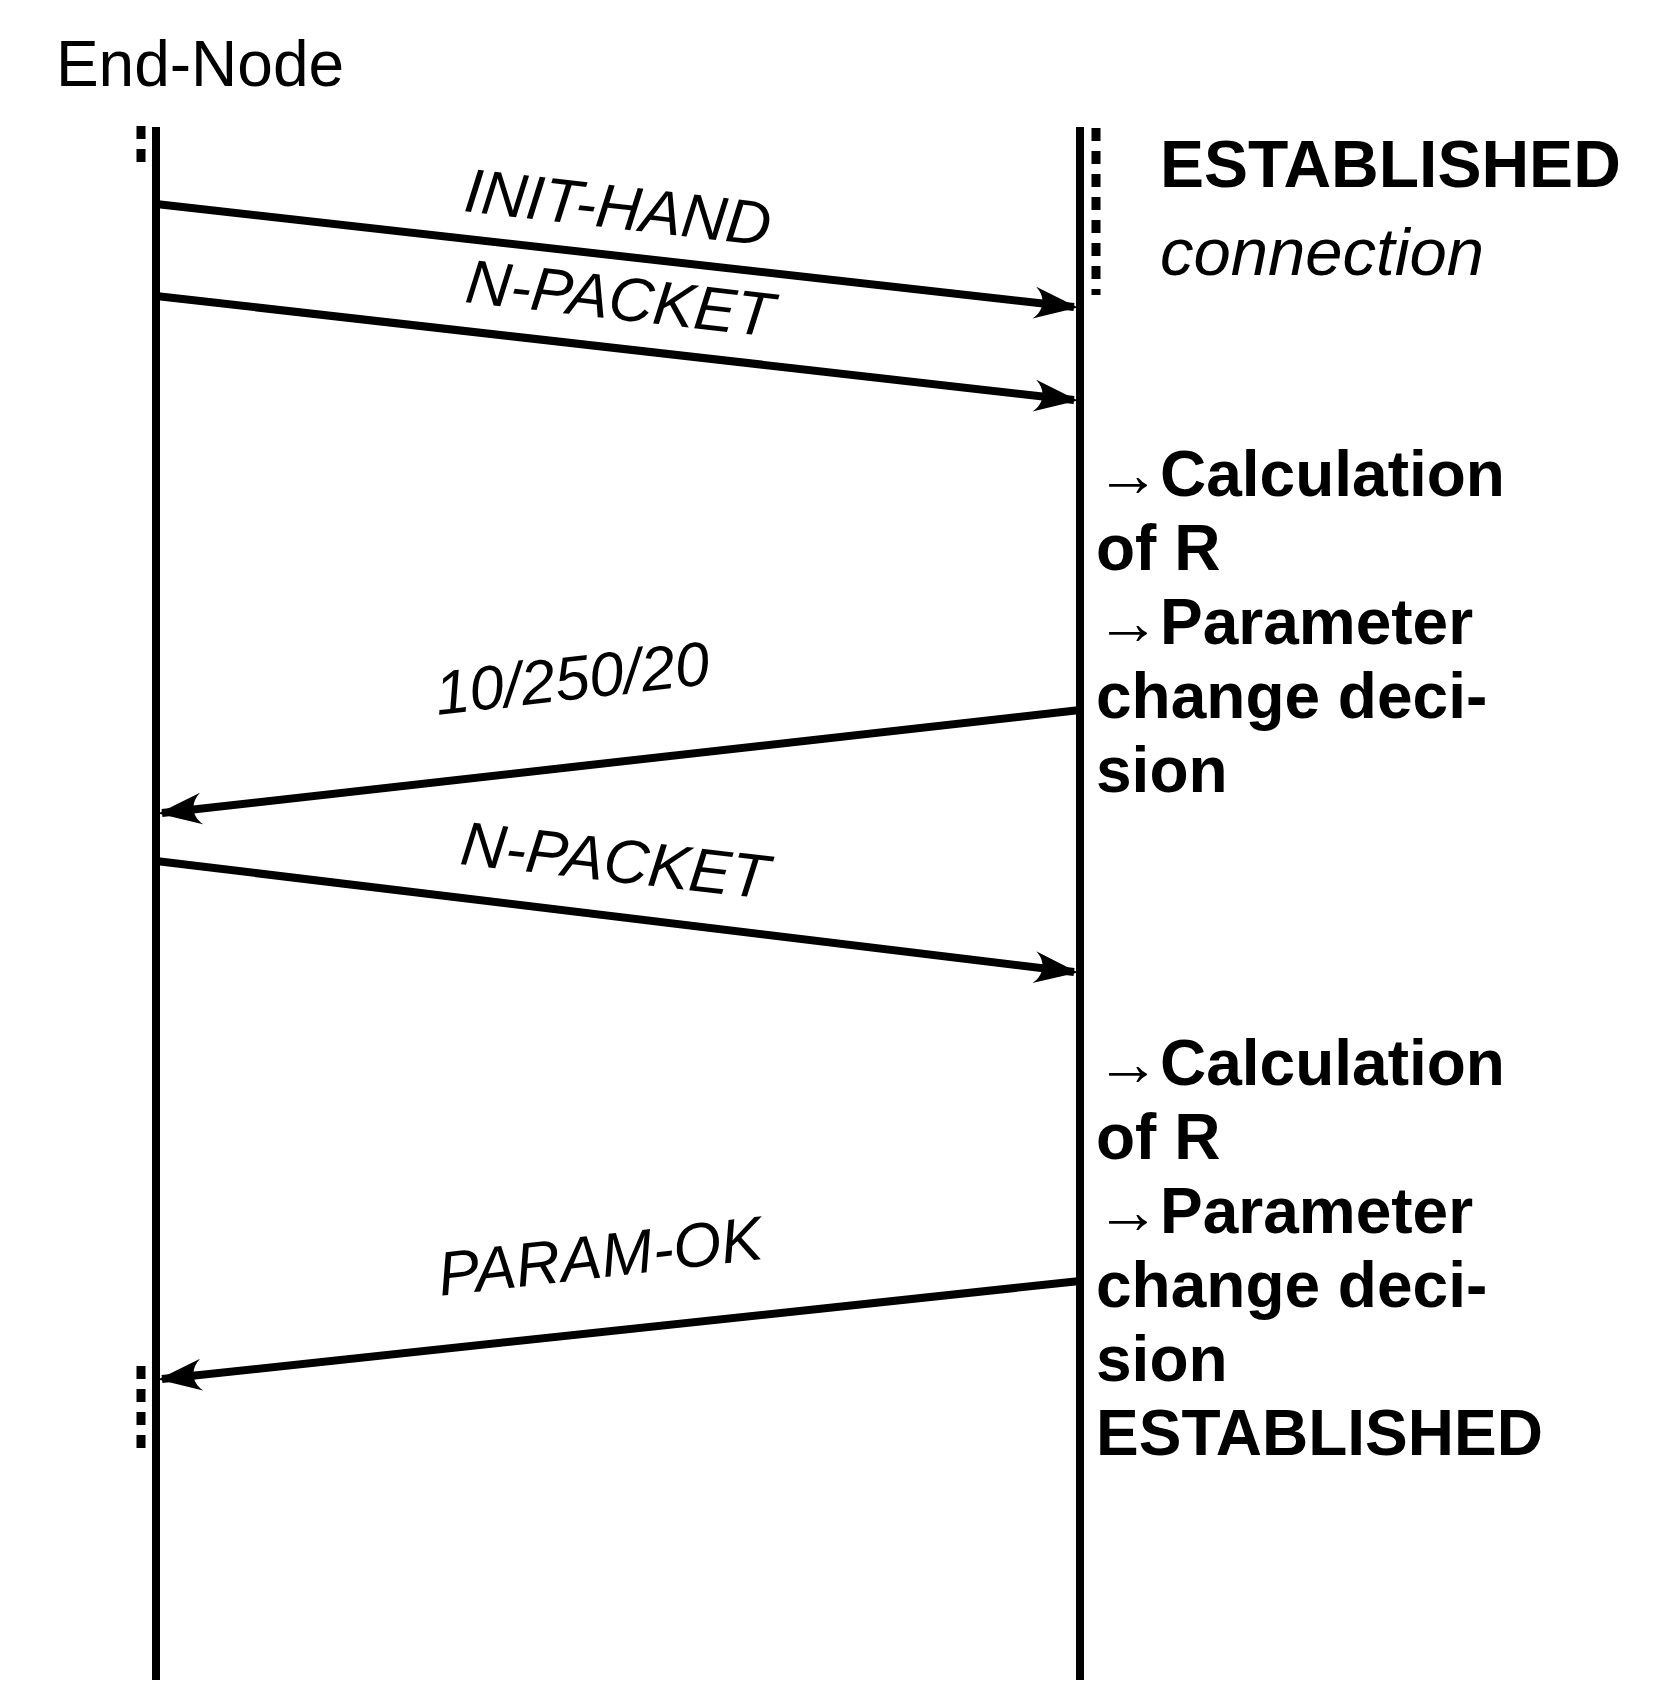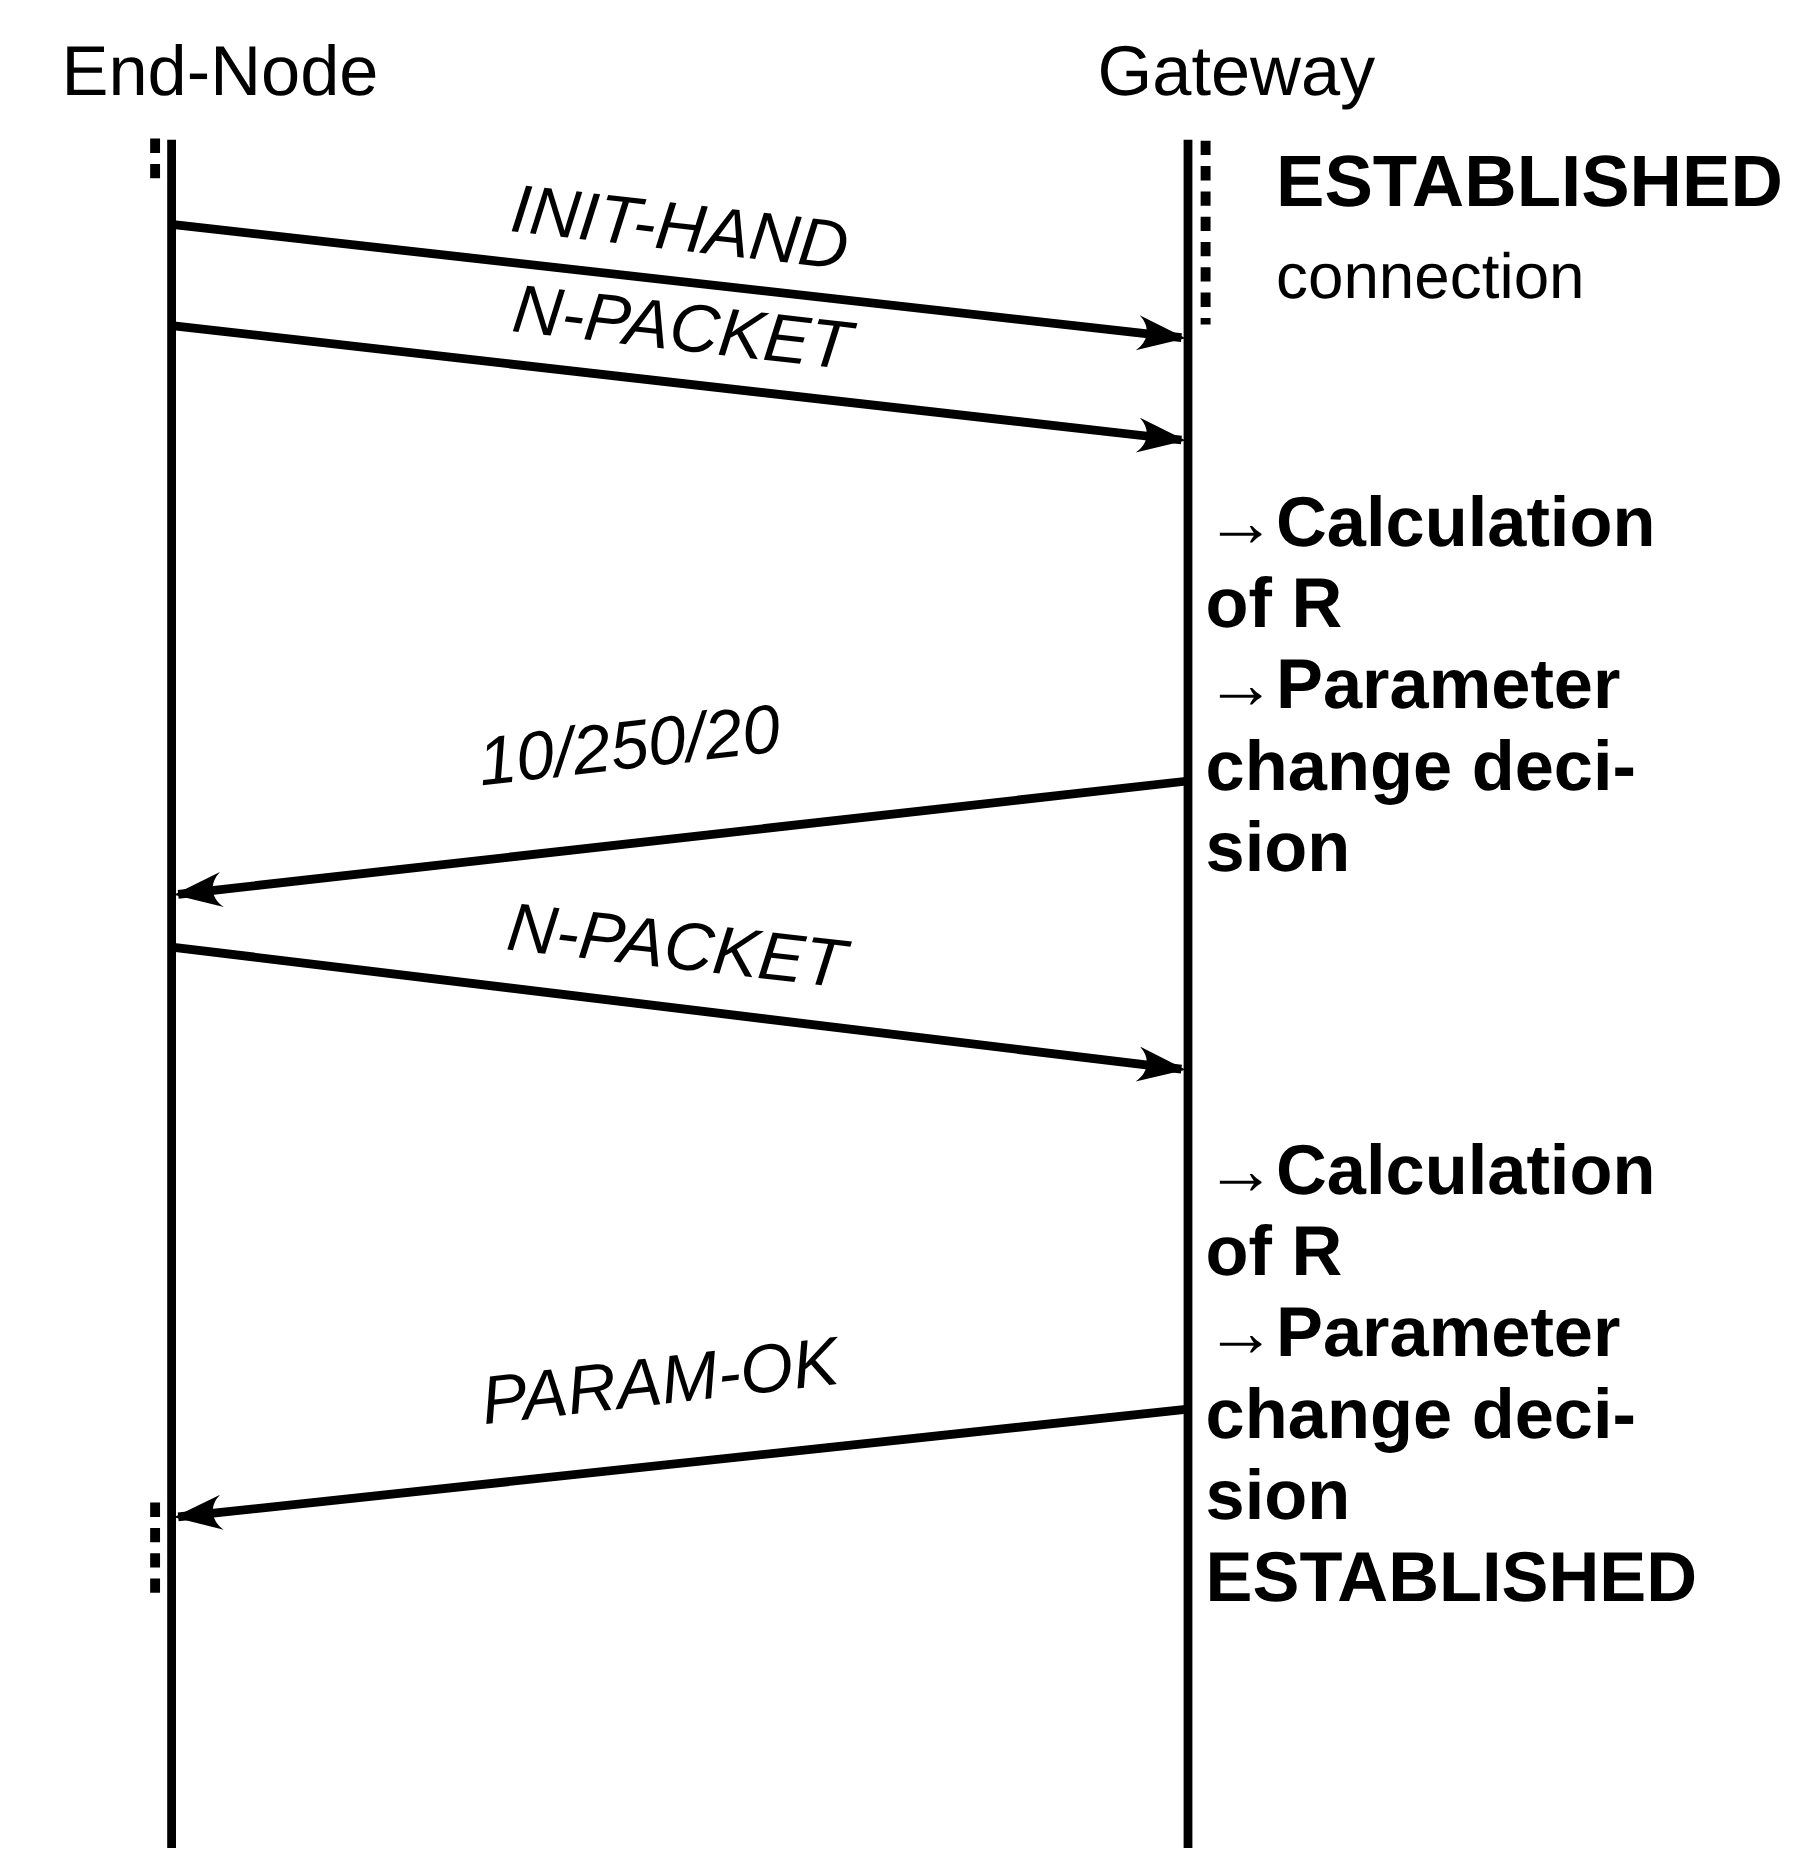--- a/index.html
+++ b/index.html
@@ -35,21 +35,22 @@
     position: absolute;
     left: 1096px;
     font-size: 64px;
     font-weight: 700;
     line-height: 74px;
     white-space: nowrap;
   }
   .note .arrow-prefix { font-weight: 400; }
   .note .qualifier, .state-block .qualifier {
     font-weight: 400;
-    font-size: 58px;
+    font-style: italic;
+    font-size: 67px;
   }
   .state-block {
     position: absolute;
     left: 1160px;
     top: 120px;
     font-size: 66px;
     font-weight: 700;
     line-height: 88px;
     white-space: nowrap;
   }
@@ -74,21 +75,20 @@
     <line x1="141" y1="1366" x2="141" y2="1454" stroke="#000" stroke-width="9" stroke-dasharray="13 10"></line>
 
     <line x1="156" y1="204" x2="1074" y2="307" stroke="#000" stroke-width="8" marker-end="url(#head)"></line>
     <line x1="156" y1="296" x2="1074" y2="400" stroke="#000" stroke-width="8" marker-end="url(#head)"></line>
     <line x1="1080" y1="710" x2="162" y2="813" stroke="#000" stroke-width="8" marker-end="url(#head)"></line>
     <line x1="156" y1="861" x2="1074" y2="972" stroke="#000" stroke-width="8" marker-end="url(#head)"></line>
     <line x1="1080" y1="1281" x2="162" y2="1379" stroke="#000" stroke-width="8" marker-end="url(#head)"></line>
   </svg>
 
   <div class="actor-label" style="left:156px; top:32px;">End-Node</div>
-  <div class="actor-label" style="left:1080px; top:32px;">Gateway</div>
 
   <div class="msg" style="left:618px; top:207px; --r:6.5deg;">INIT-HAND</div>
   <div class="msg" style="left:620px; top:298px; --r:6.5deg;">N-PACKET</div>
   <div class="msg" style="left:572px; top:678px; --r:-6.5deg;">10/250/20</div>
   <div class="msg" style="left:615px; top:860px; --r:6.5deg;">N-PACKET</div>
   <div class="msg" style="left:600px; top:1256px; --r:-6.5deg;">PARAM-OK</div>
 
   <div class="state-block">
     <div>ESTABLISHED</div>
     <div class="qualifier">connection</div>

